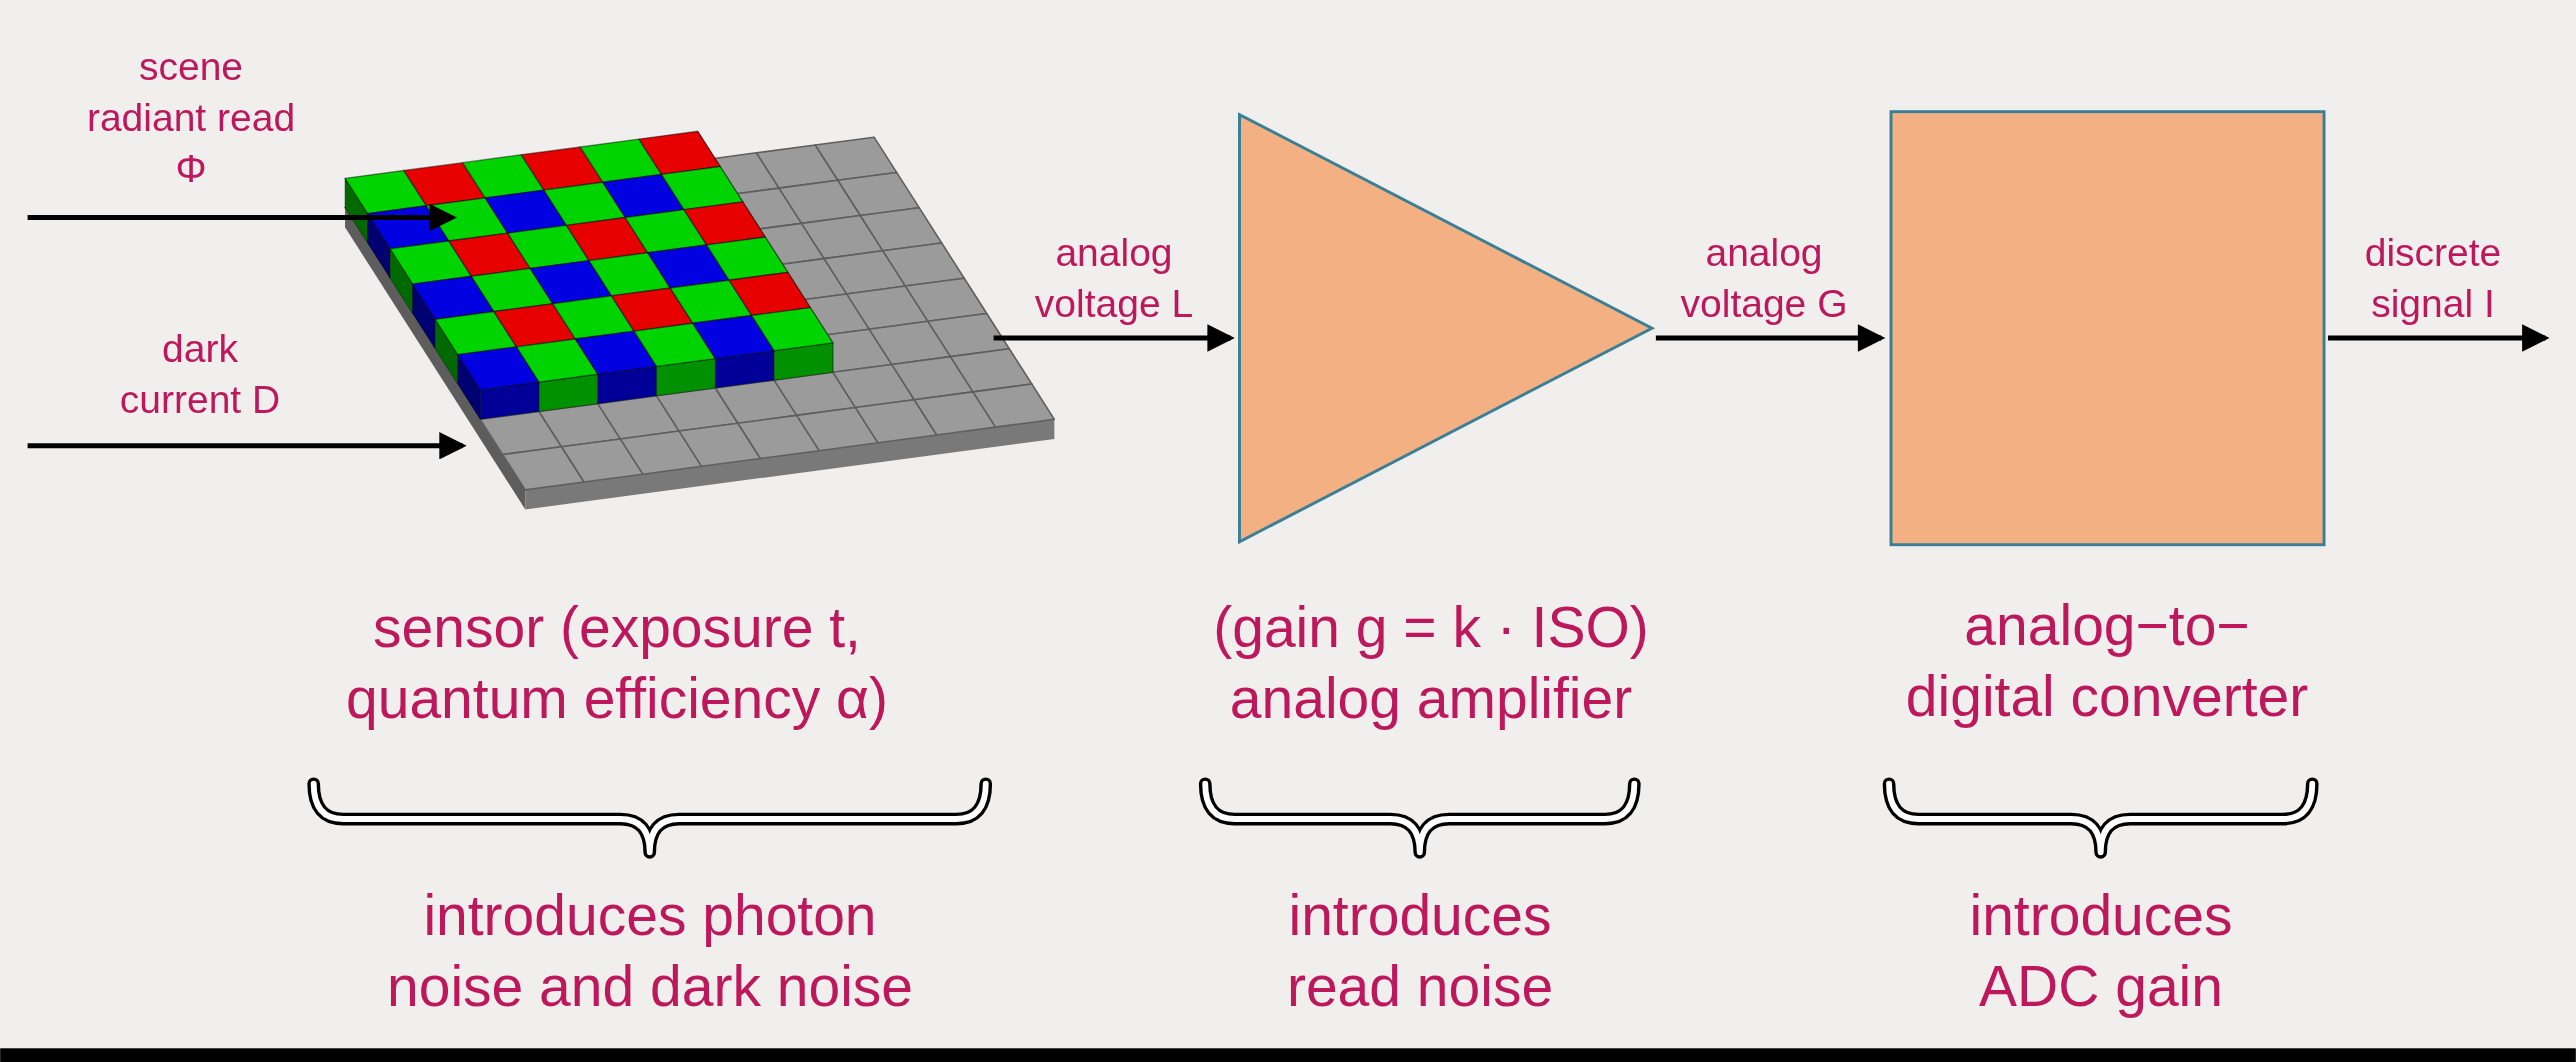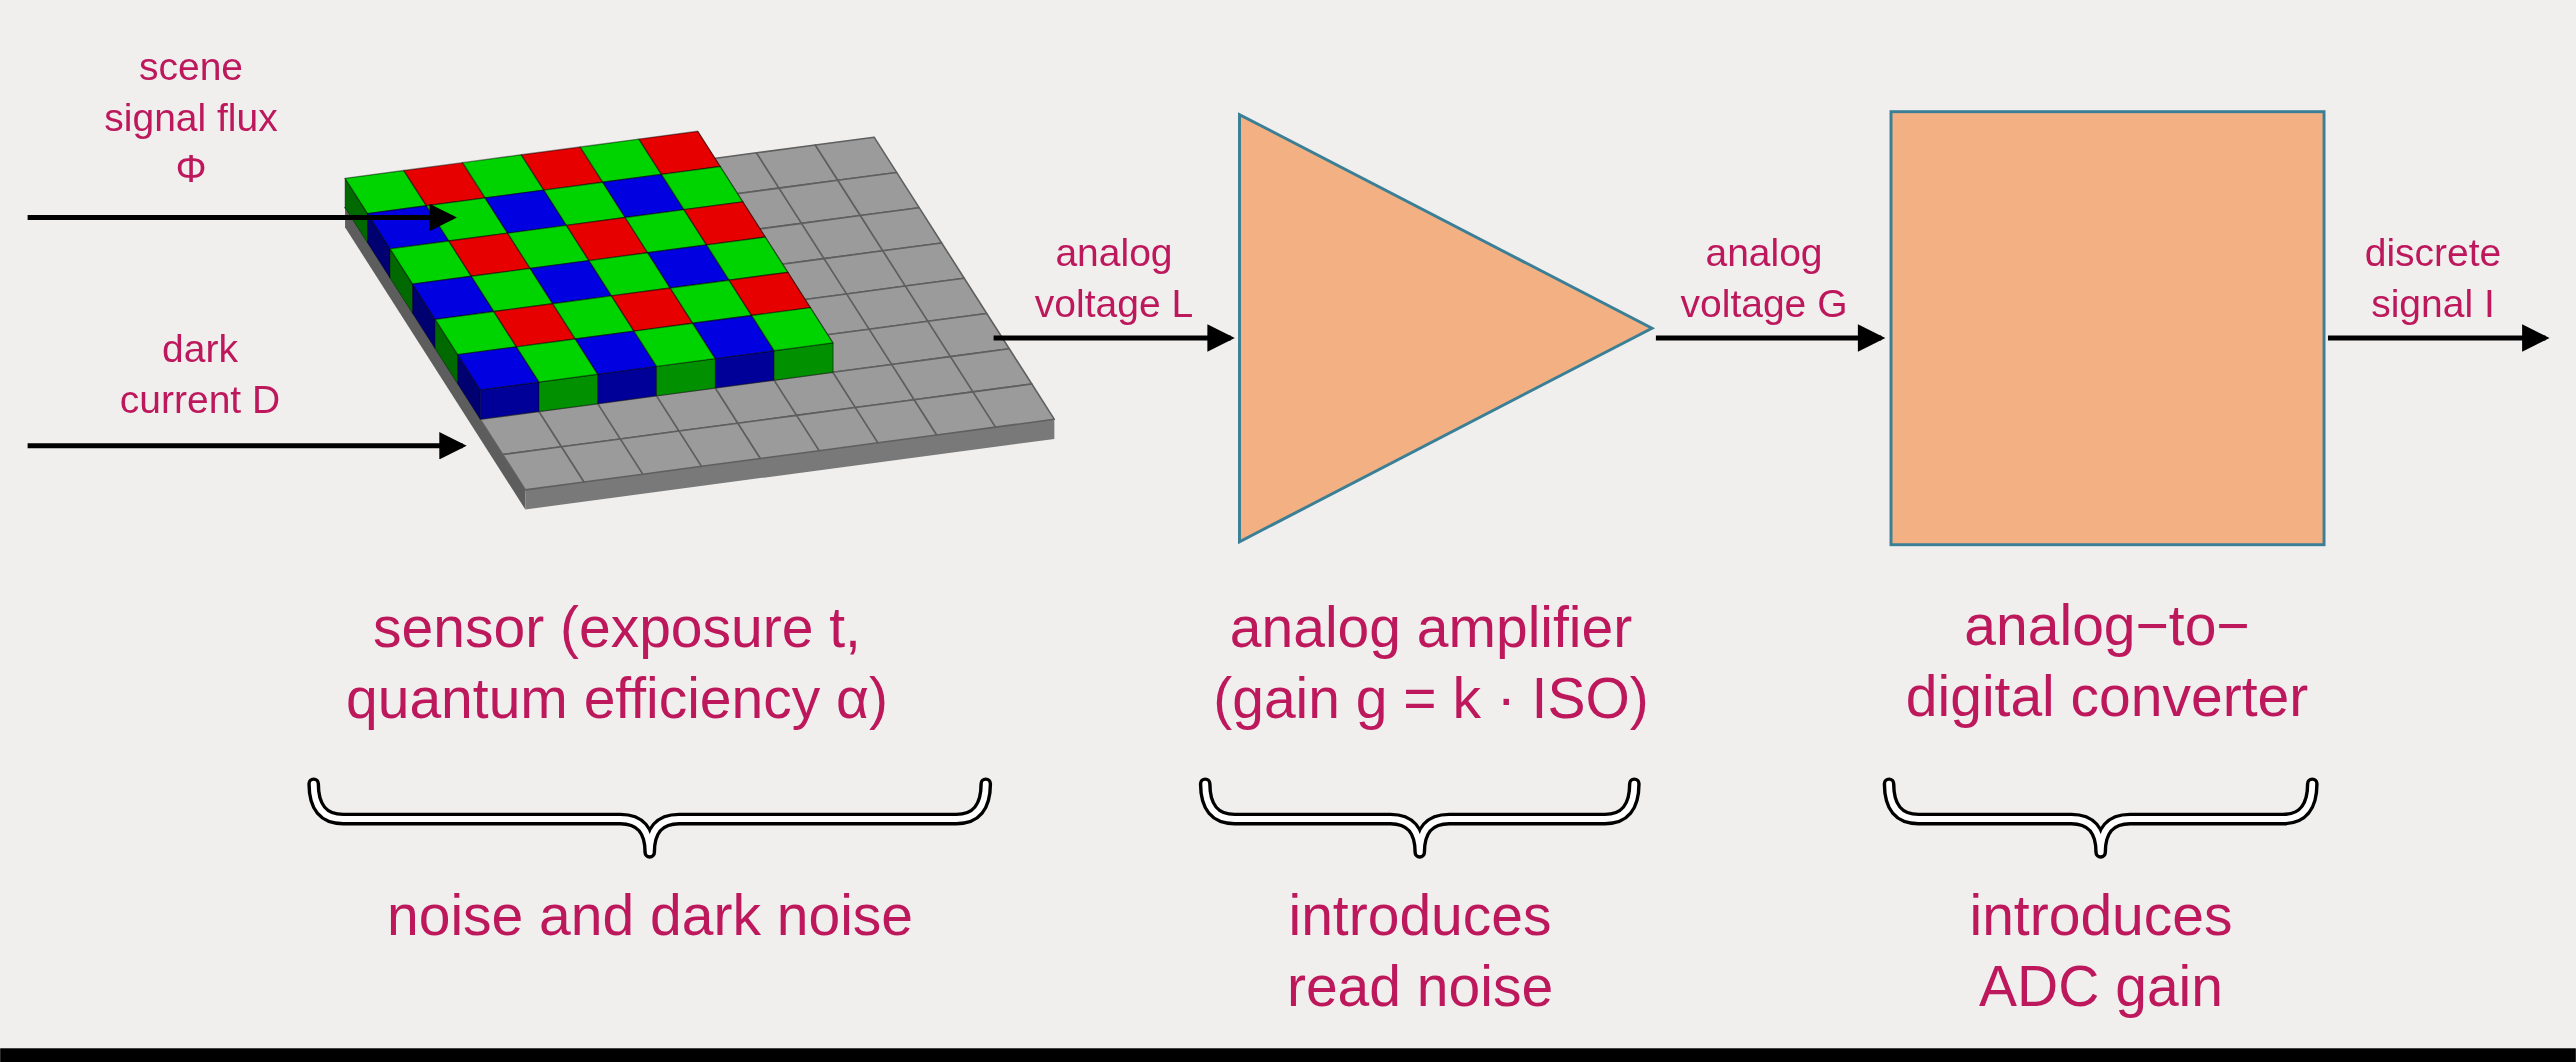--- a/index.html
+++ b/index.html
@@ -175,21 +175,21 @@
     <g id="brace-3">
         <path d="M 1928 800 Q 1928 836 1958 836 L 2114 836 Q 2144 836 2144 870 Q 2144 836 2174 836 L 2330 836 Q 2360 836 2360 800" fill="none" stroke="#000000" stroke-width="13" stroke-linecap="round" stroke-linejoin="round"></path>
         <path d="M 1928 800 Q 1928 836 1958 836 L 2114 836 Q 2144 836 2144 870 Q 2144 836 2174 836 L 2330 836 Q 2360 836 2360 800" fill="none" stroke="#ffffff" stroke-width="6" stroke-linecap="round" stroke-linejoin="round"></path>
       </g>
 
     <rect x="0" y="1070" width="2629" height="14" fill="#000000"></rect>
   </svg>
 
   <div class="lbl lbl40" style="left:191px;top:41px;">
     <span class="ln">scene</span>
-    <span class="ln">signal flux</span>
+    <span class="ln">radiant read</span>
     <span class="ln">Φ</span>
   </div>
   <div class="lbl lbl40" style="left:200px;top:323px;">
     <span class="ln">dark</span>
     <span class="ln">current D</span>
   </div>
 
   <div class="lbl lbl40" style="left:1114px;top:227px;">
     <span class="ln">analog</span>
     <span class="ln">voltage L</span>
@@ -201,29 +201,30 @@
   <div class="lbl lbl40" style="left:2433px;top:227px;">
     <span class="ln">discrete</span>
     <span class="ln">signal I</span>
   </div>
 
   <div class="lbl lbl58" style="left:617px;top:592px;">
     <span class="ln">sensor (exposure t,</span>
     <span class="ln">quantum efficiency α)</span>
   </div>
   <div class="lbl lbl58" style="left:1431px;top:592px;">
+    <span class="ln">(gain g = k · ISO)</span>
     <span class="ln">analog amplifier</span>
-    <span class="ln">(gain g = k · ISO)</span>
   </div>
   <div class="lbl lbl58" style="left:2107px;top:590px;">
     <span class="ln">analog−to−</span>
     <span class="ln">digital converter</span>
   </div>
 
   <div class="lbl lbl58" style="left:650px;top:880px;">
+    <span class="ln">introduces photon</span>
     <span class="ln">noise and dark noise</span>
   </div>
   <div class="lbl lbl58" style="left:1420px;top:880px;">
     <span class="ln">introduces</span>
     <span class="ln">read noise</span>
   </div>
   <div class="lbl lbl58" style="left:2101px;top:880px;">
     <span class="ln">introduces</span>
     <span class="ln">ADC gain</span>
   </div>

